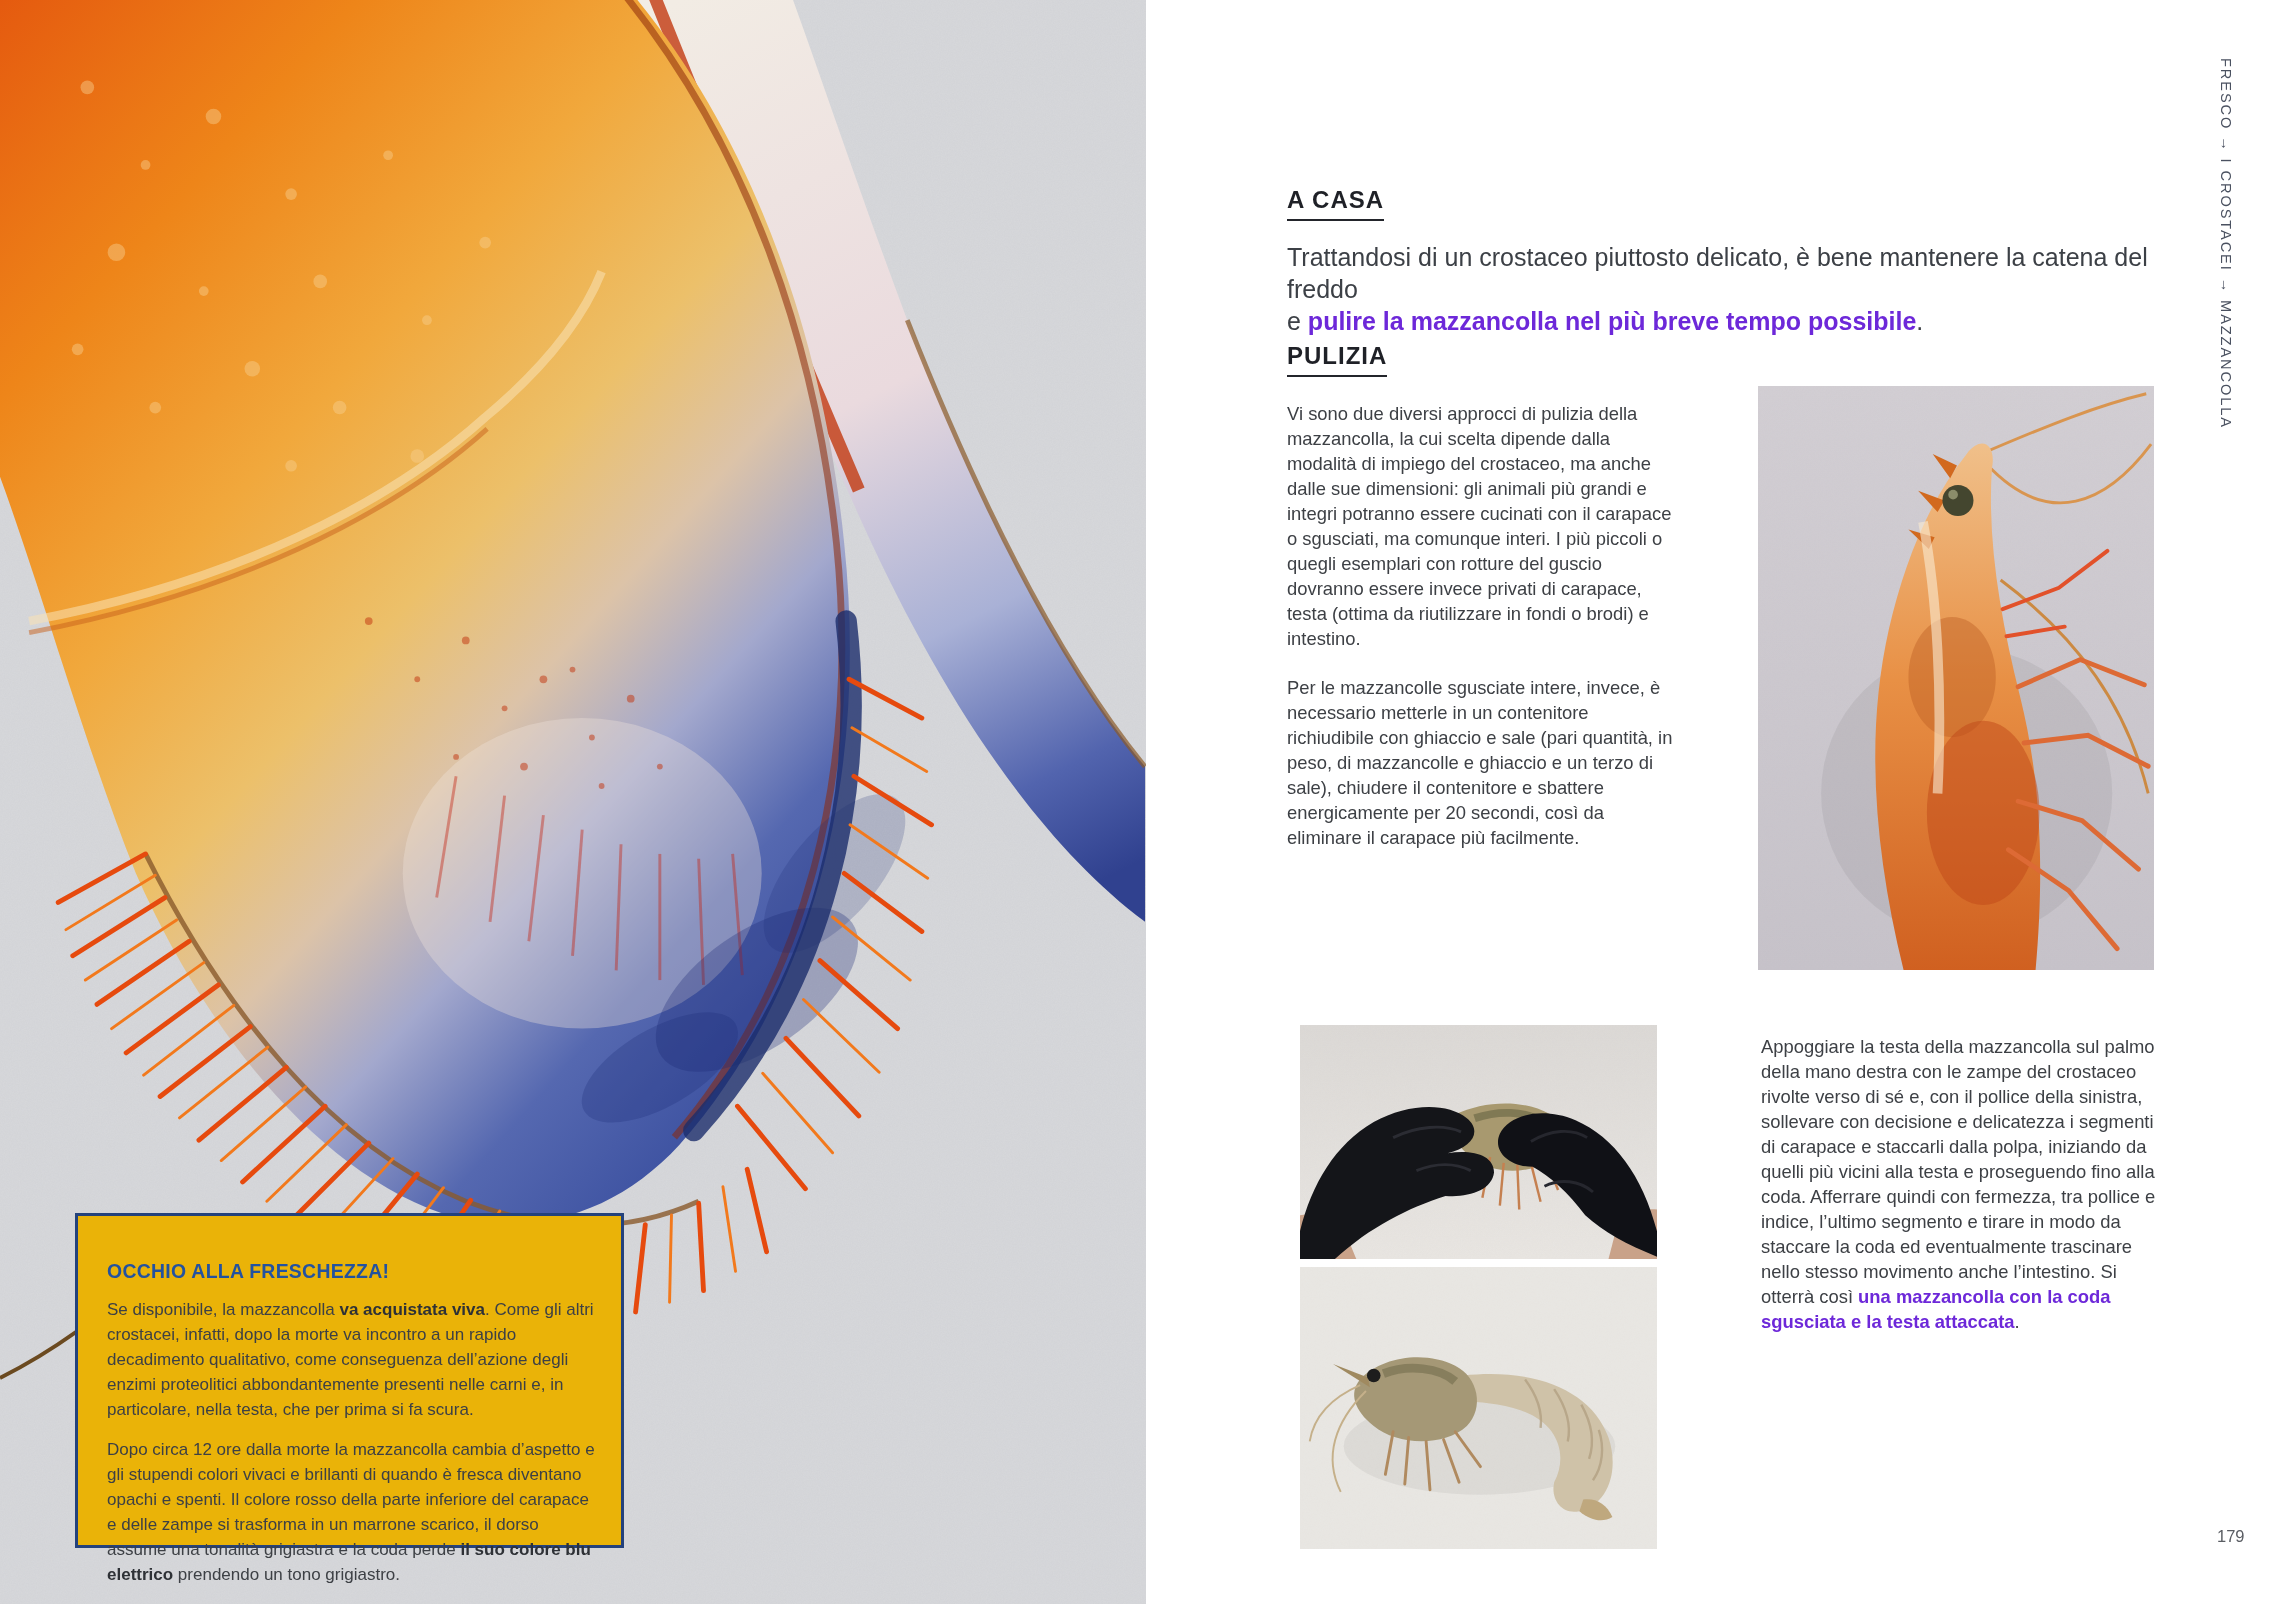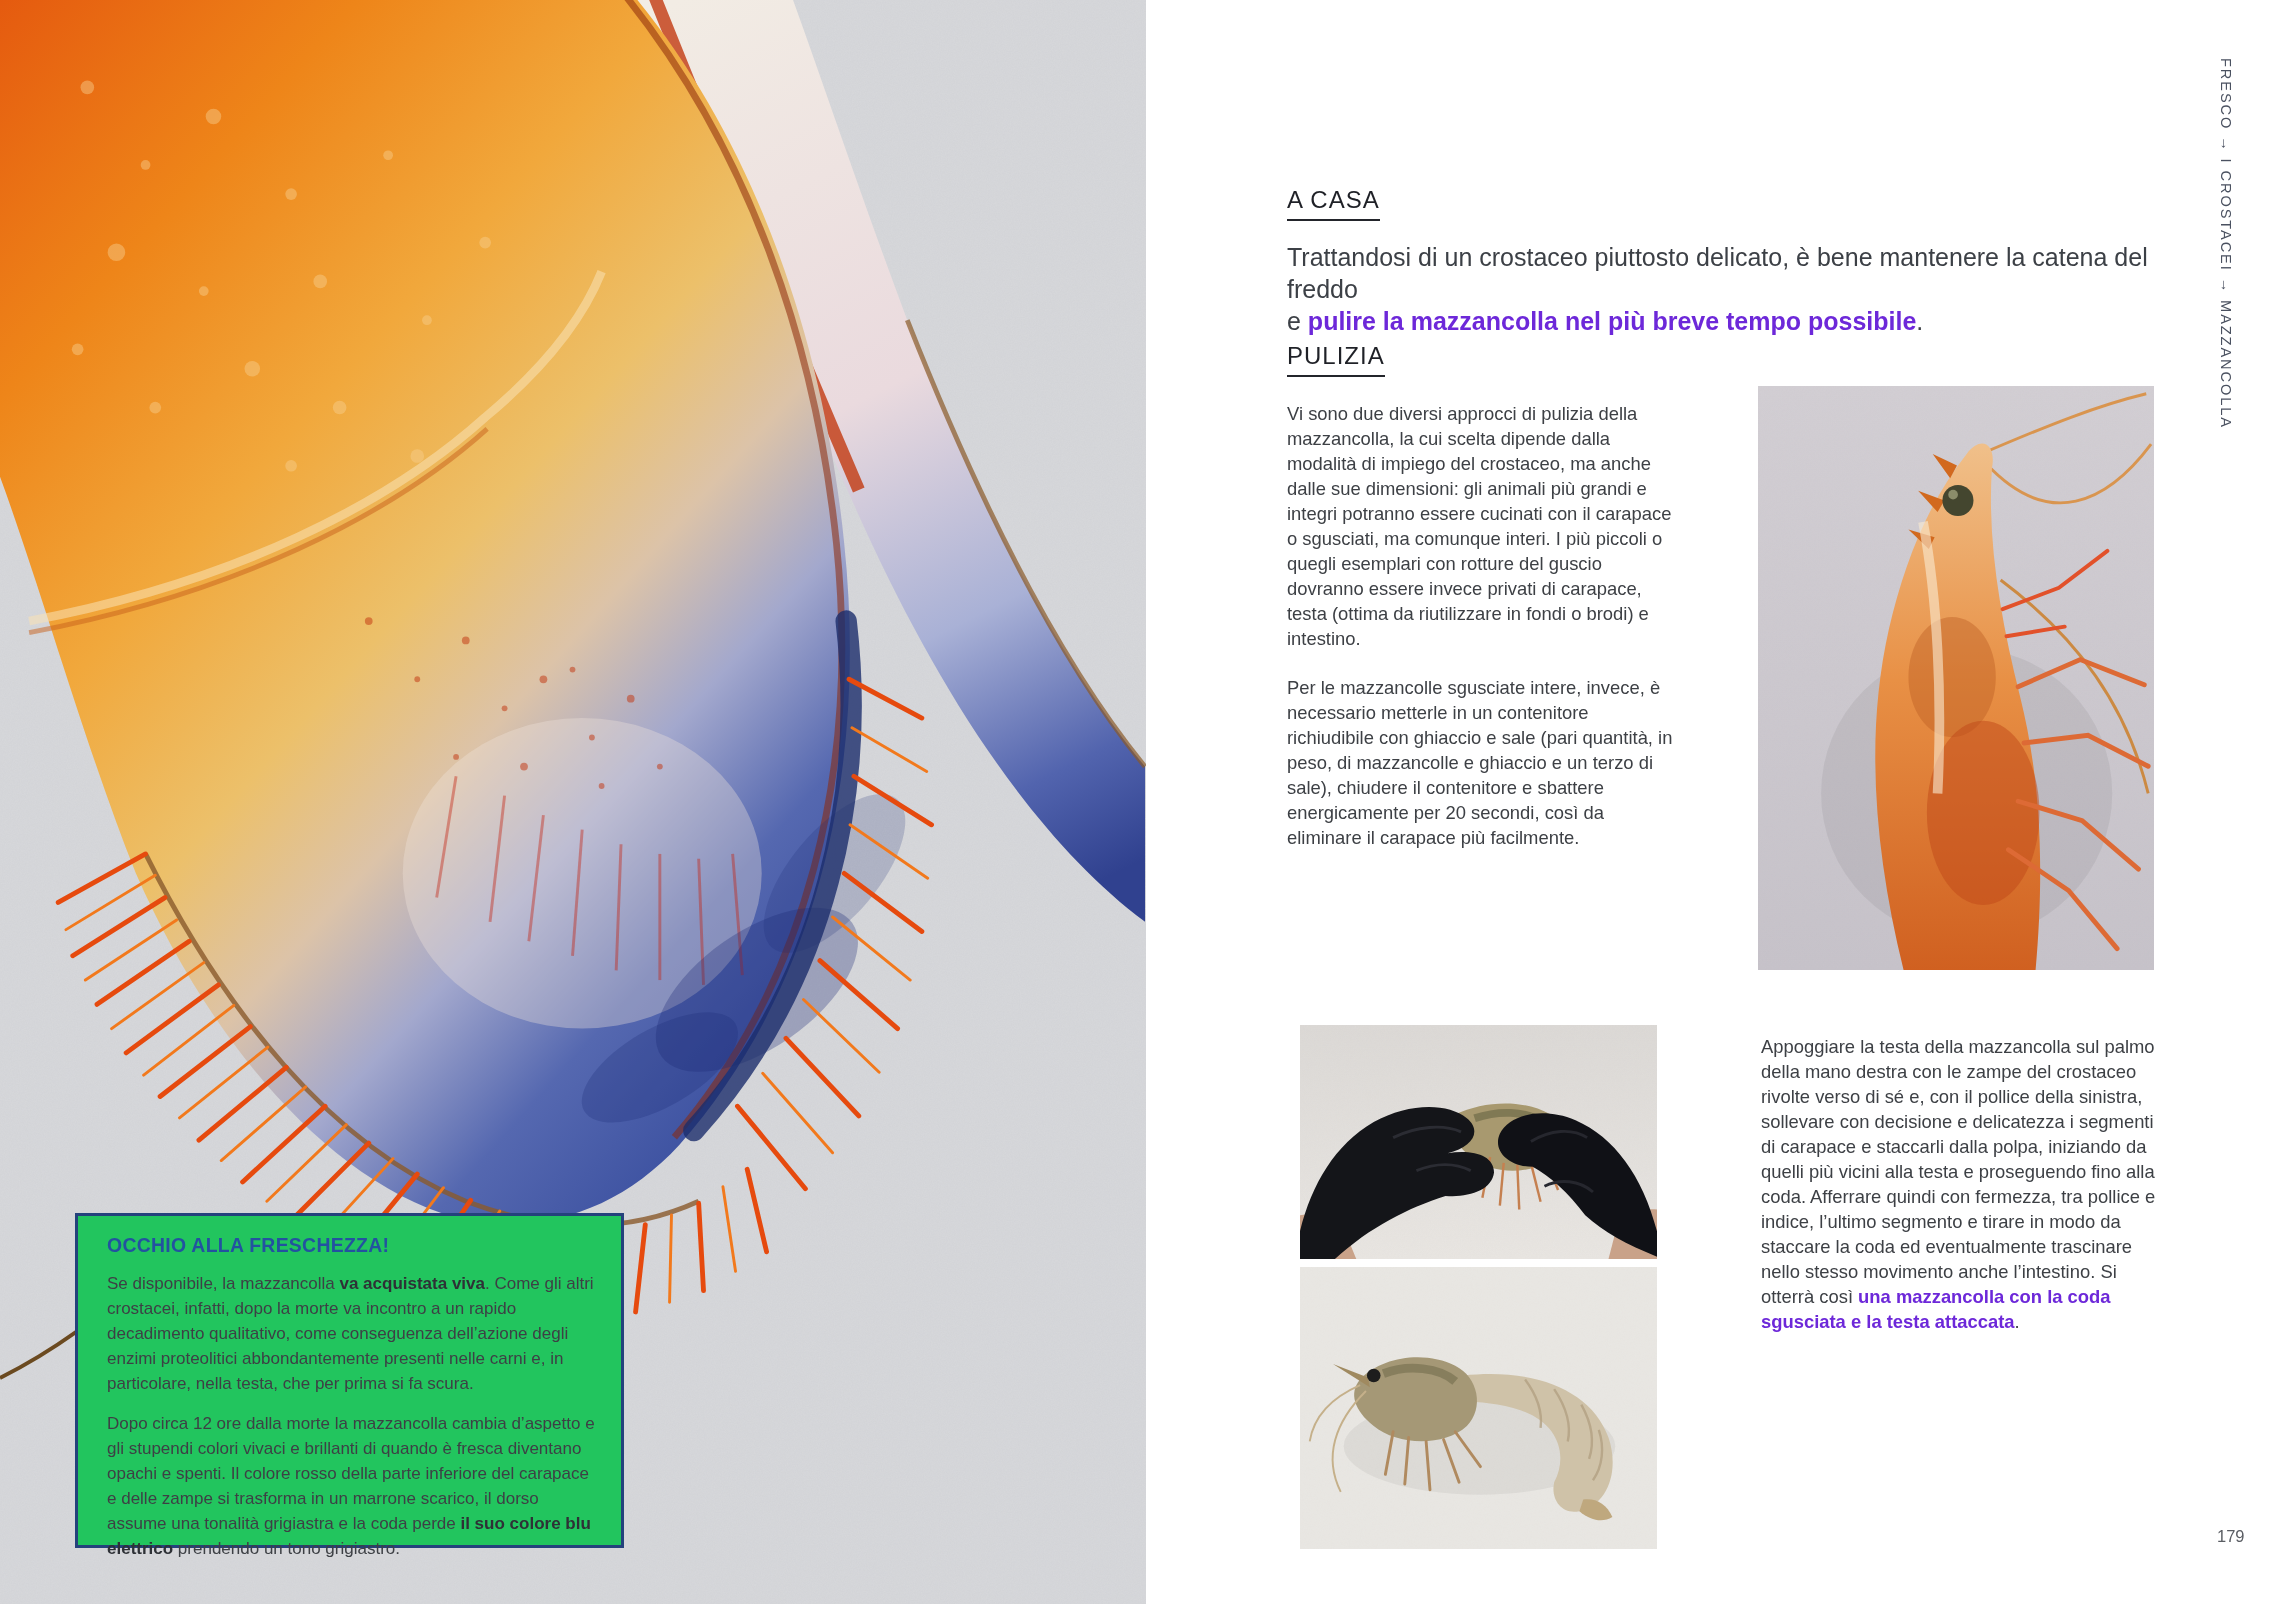--- a/index.html
+++ b/index.html
@@ -12,40 +12,40 @@
     color:#3d4045;
   }
   
   .photo-left{position:absolute;left:0;top:0;width:1146px;height:1605px;}
   .photo-left svg{display:block;width:100%;height:100%;}
 
   
   .freshness-box{
     position:absolute;left:75px;top:1213px;width:549px;height:335px;
     box-sizing:border-box;
-    background:#22c55e;
+    background:#eab308;
     border:3.9px solid #24427c;
-    padding:18px 25px 23px 29px;
+    padding:44px 25px 23px 29px;
   }
   .freshness-box h3{
     margin:0 0 13.6px 0;
     font-size:19.4px;letter-spacing:0.3px;
     color:#2352a0;font-weight:bold;
   }
   .freshness-box p{
     margin:0 0 15.5px 0;
     font-size:17px;line-height:25px;color:#3d4045;
   }
   .freshness-box p:last-child{margin-bottom:0;}
   .freshness-box b{color:#2e3136;}
 
   
   .heading{
     position:absolute;
-    font-size:24px;font-weight:normal;letter-spacing:1px;
+    font-size:24px;font-weight:bold;letter-spacing:1px;
     color:#1f2127;
     border-bottom:2.9px solid #23252b;
     padding-bottom:4.9px;
   }
   .h-acasa{left:1287px;top:186px;}
   .h-pulizia{left:1287px;top:342px;}
 
   .intro{
     position:absolute;left:1287px;top:241px;width:873px;
     font-size:25px;line-height:32px;color:#3c4046;

